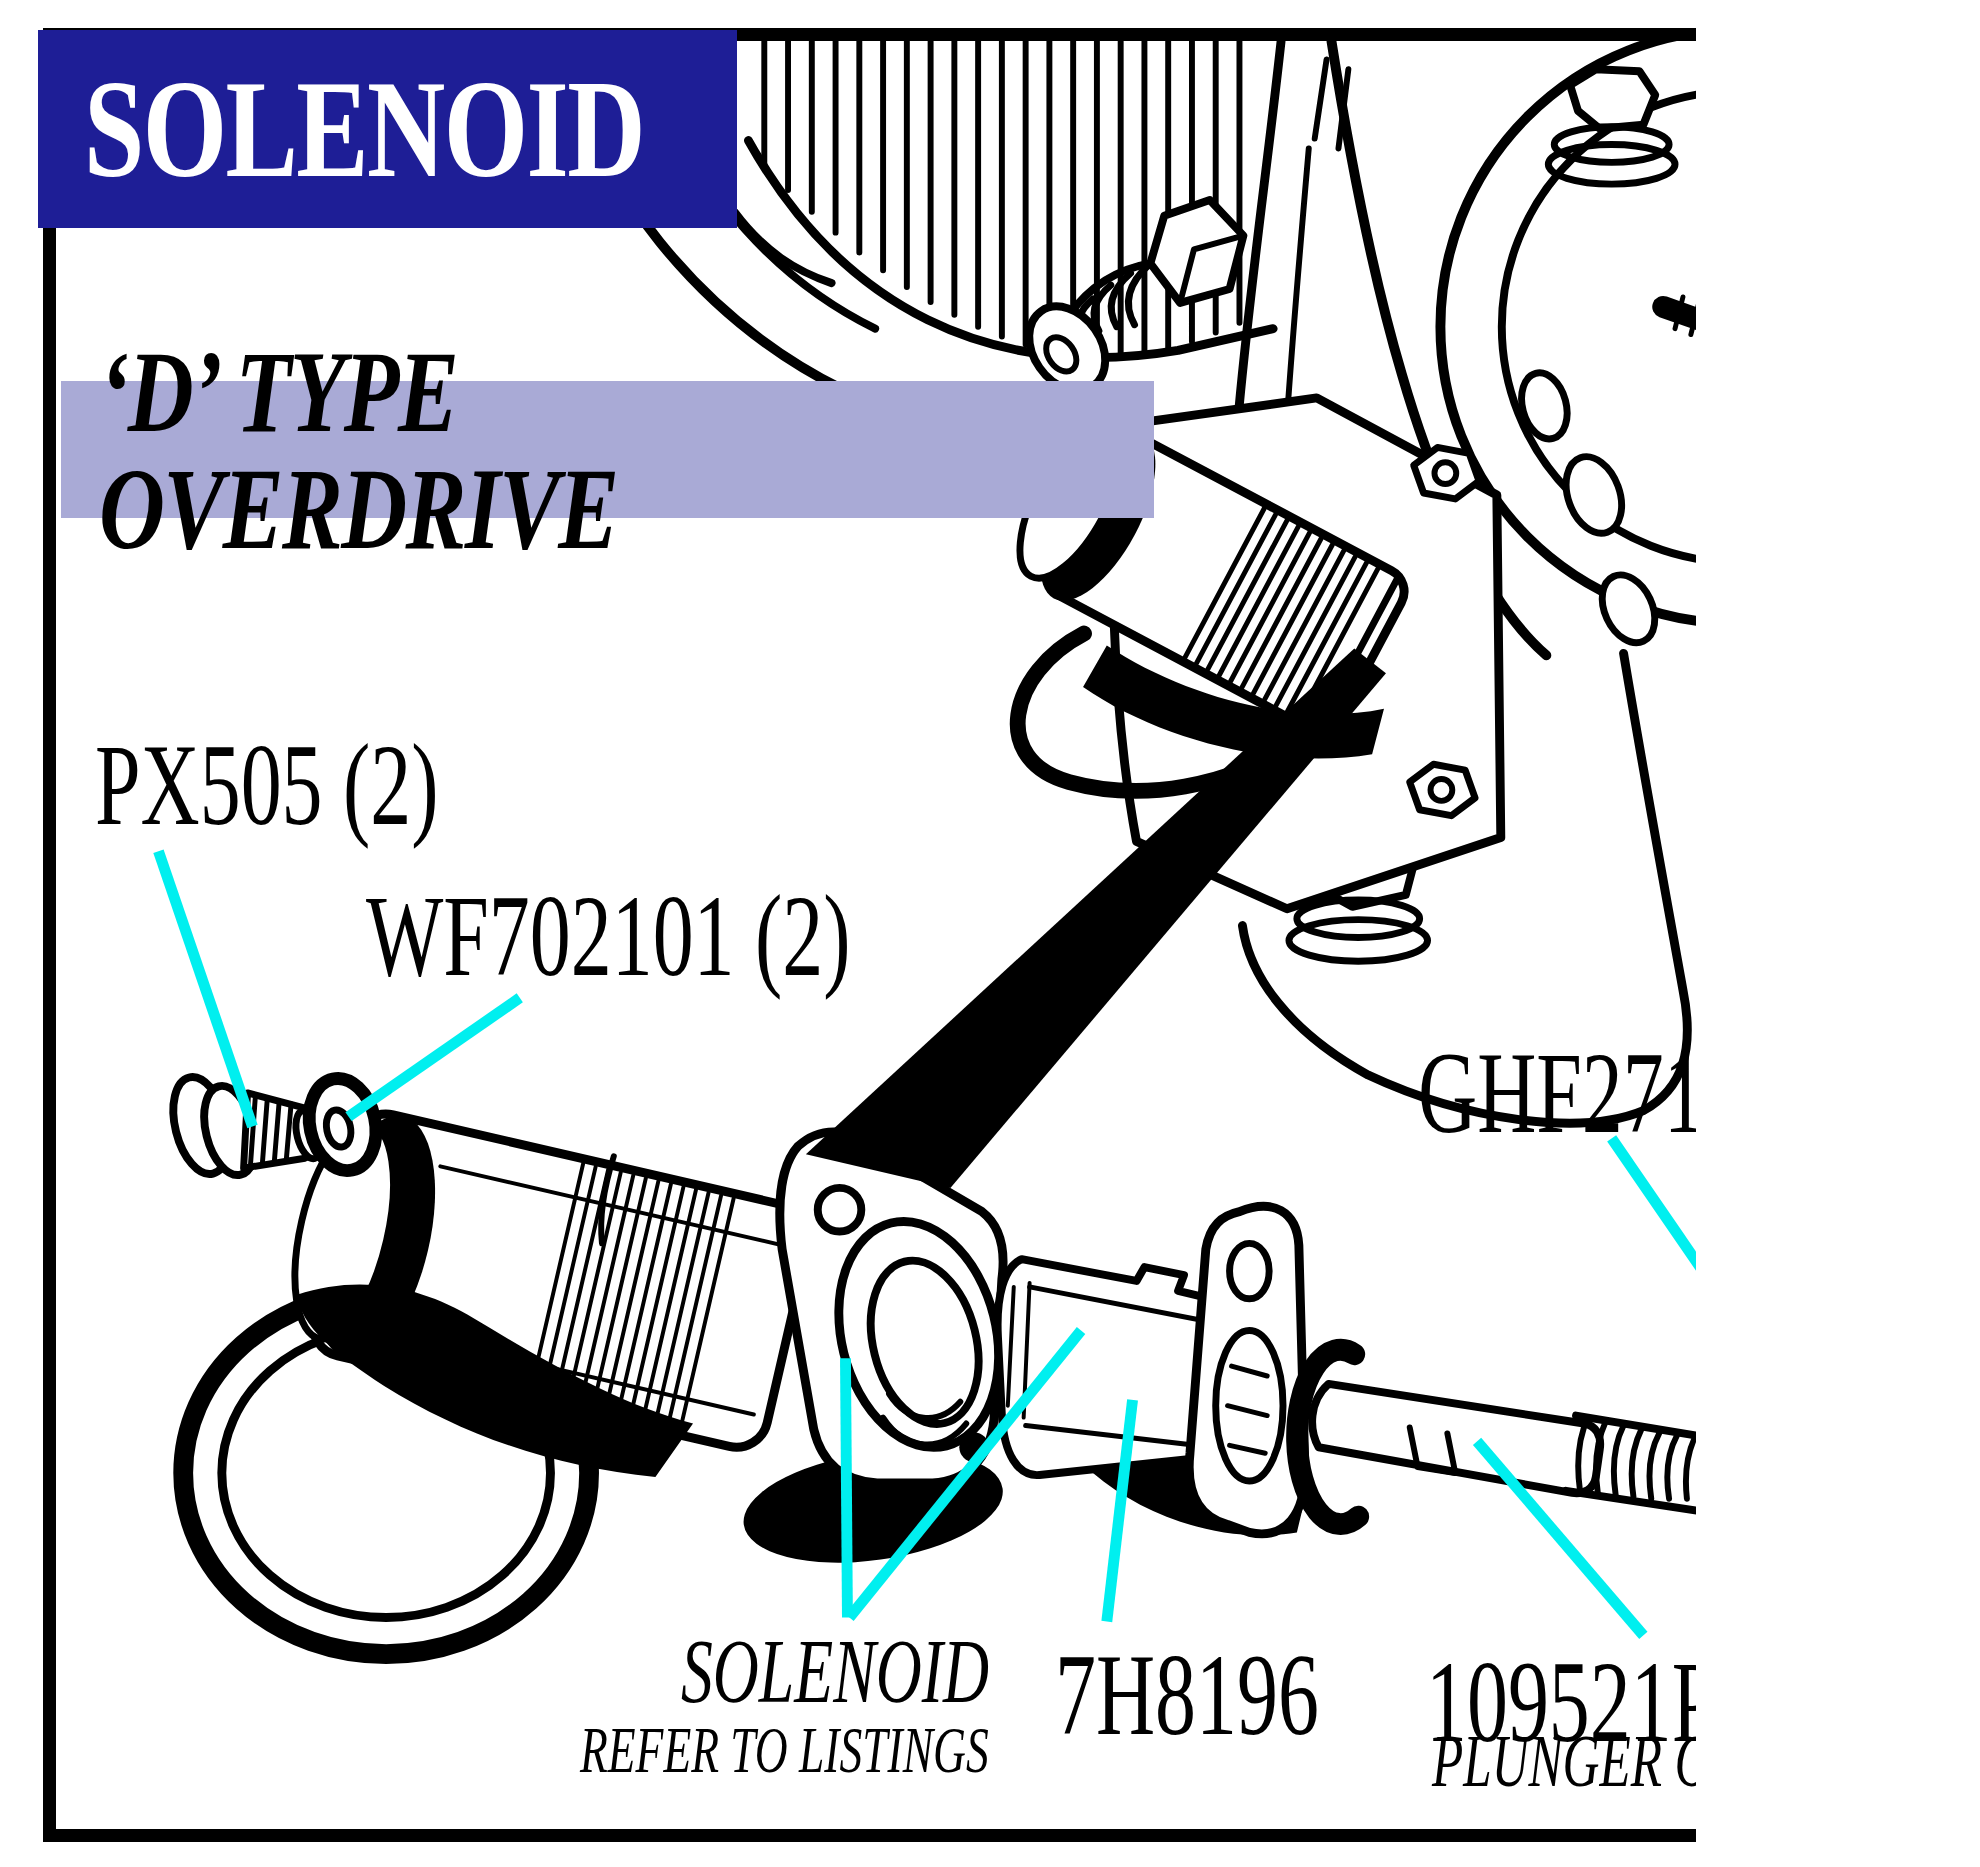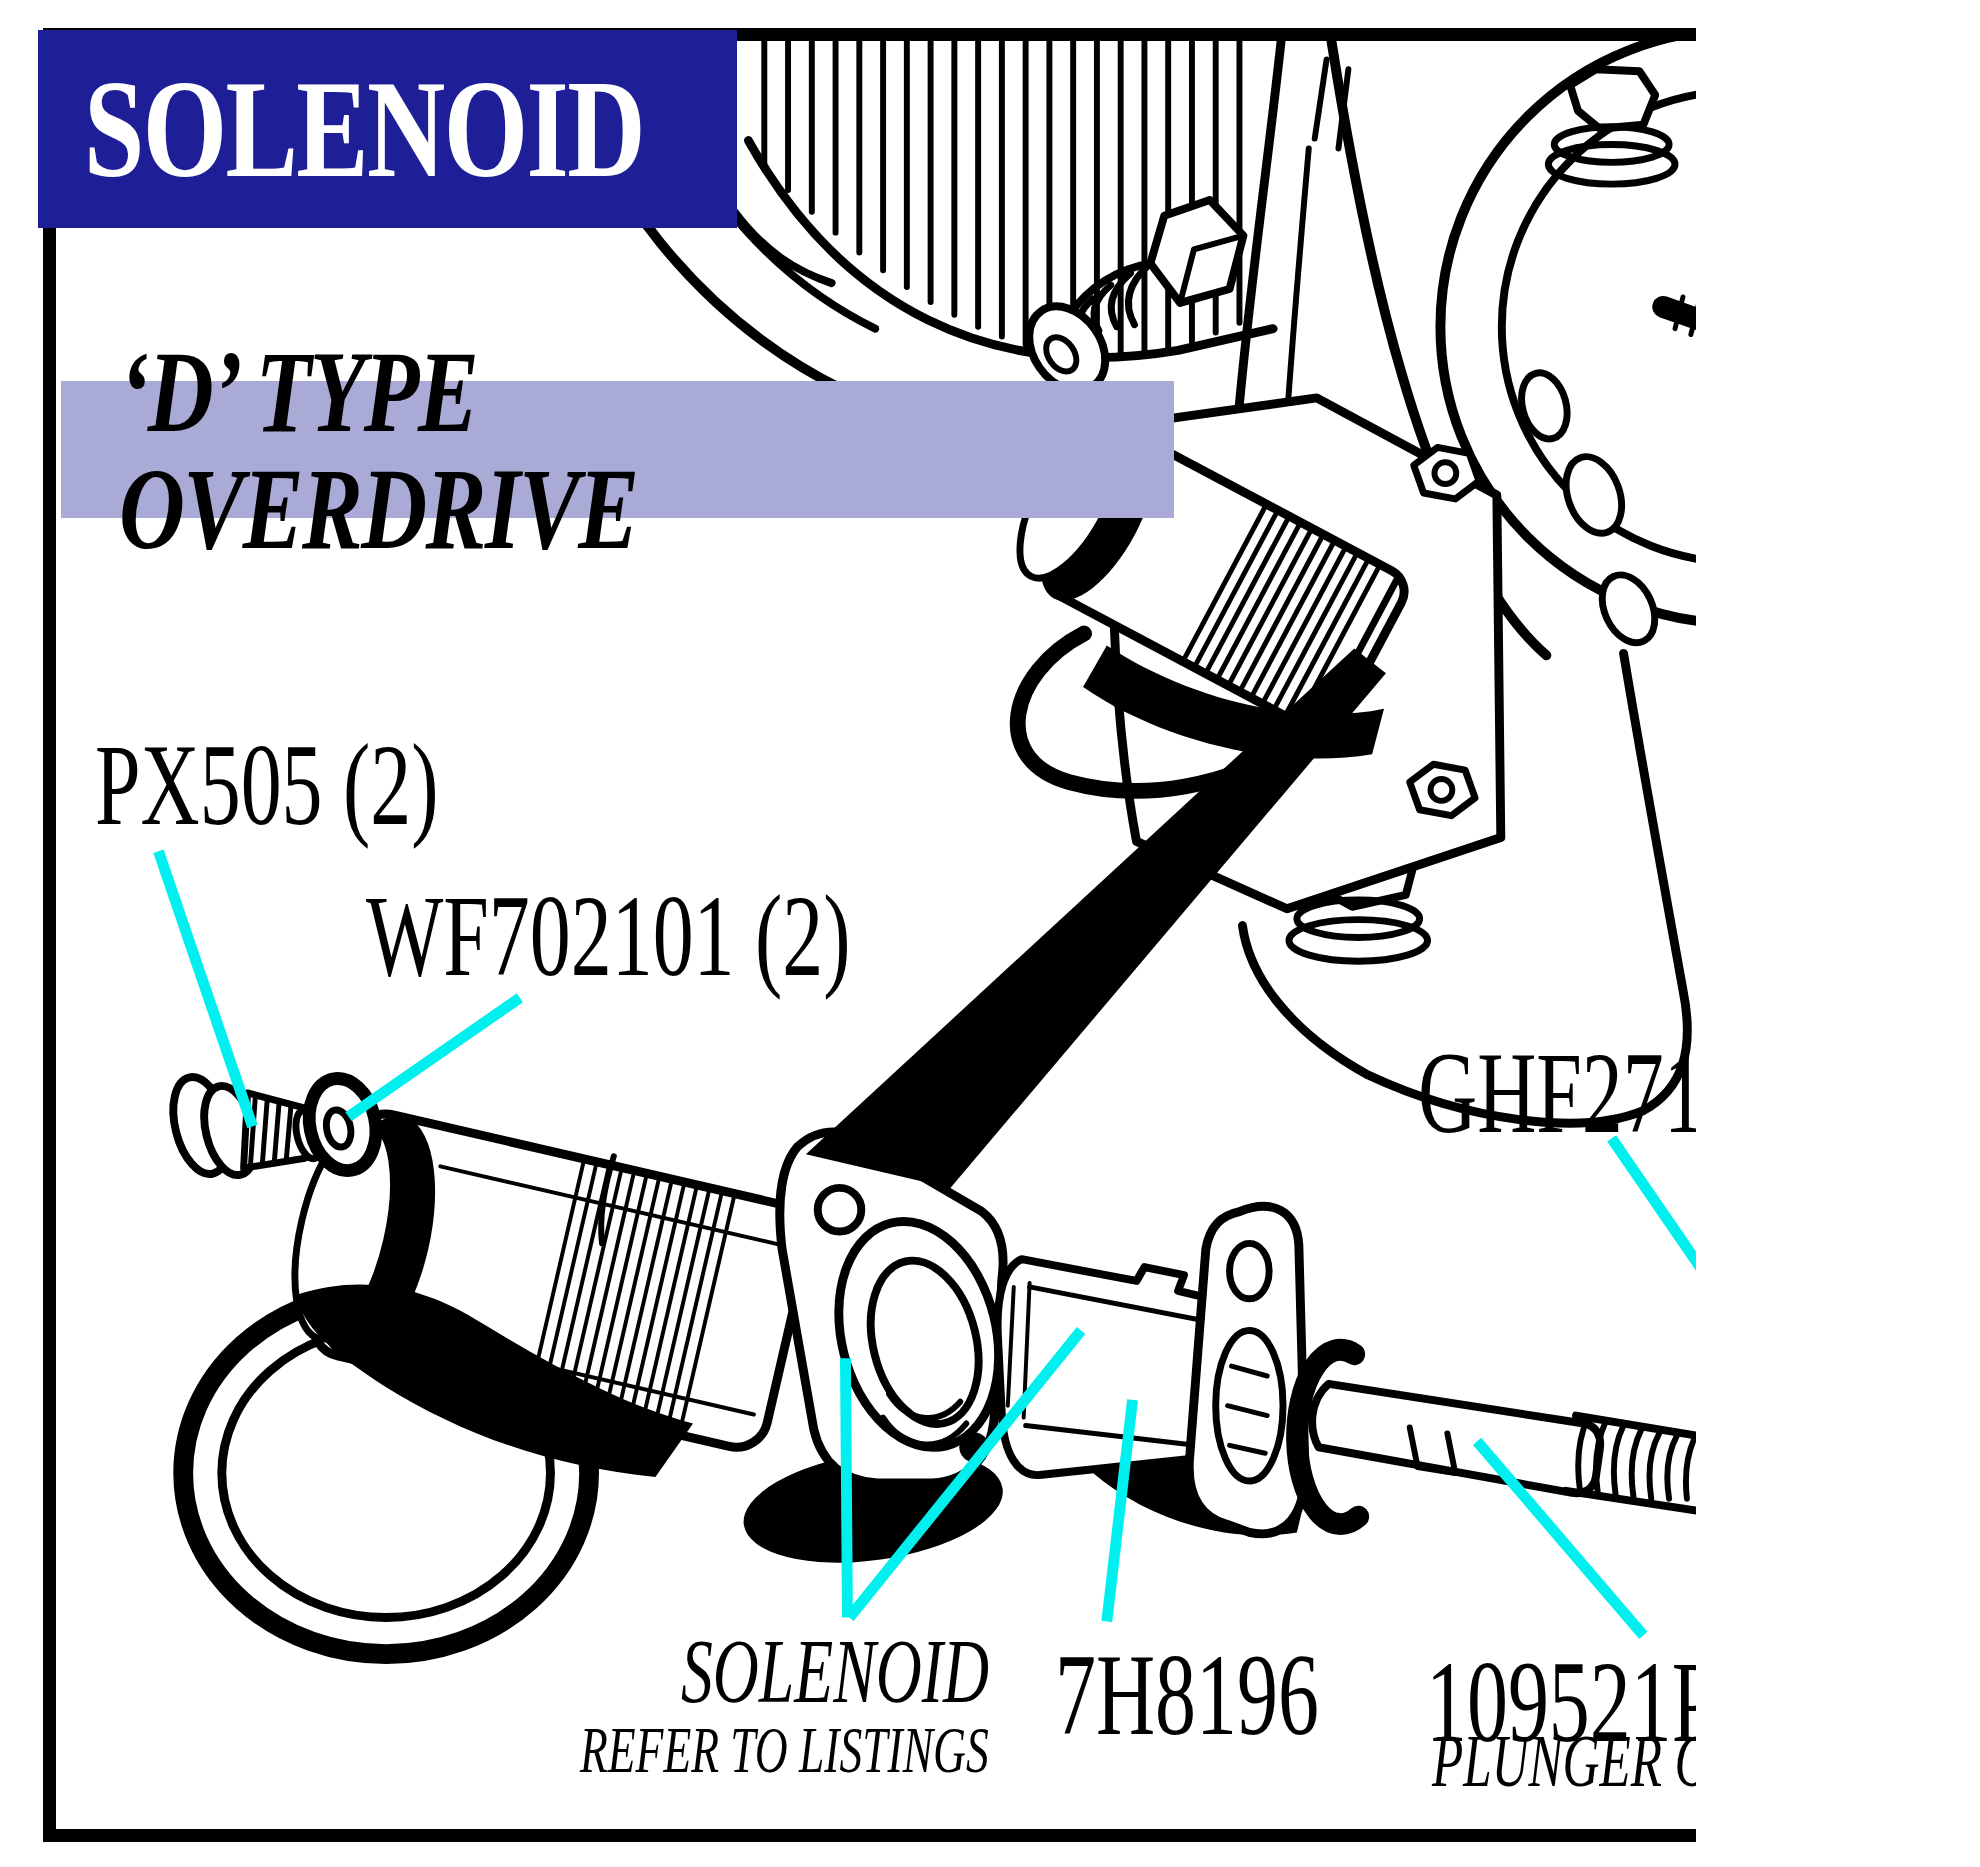--- a/index.html
+++ b/index.html
@@ -5,21 +5,21 @@
   html,body{margin:0;padding:0;background:#fff;}
   #stage{position:relative;width:1696px;height:1867px;background:var(--paper,#fff);overflow:hidden;
          font-family:Liberation Serif, serif;}
   #frame{position:absolute;left:43px;top:28px;width:1902px;height:1814px;box-sizing:border-box;
          border:13px solid var(--ink,#000);z-index:1;}
   #art{position:absolute;left:0;top:0;z-index:2;}
   .banner{position:absolute;display:flex;align-items:center;z-index:3;}
   #title-banner{left:38px;top:30px;width:653px;height:198px;background:var(--navy,#1e1e96);padding-left:46px;}
   #title-banner span{display:inline-block;transform:scaleX(.78);transform-origin:0 50%;
          font-size:139px;font-weight:bold;color:#fff;line-height:1;letter-spacing:-2px;}
-  #subtitle-banner{left:61px;top:381px;width:1055px;height:137px;background:var(--lavender,#a9aad6);padding-left:58px;}
+  #subtitle-banner{left:61px;top:381px;width:1055px;height:137px;background:var(--lavender,#a9aad6);padding-left:38px;}
   #subtitle-banner span{display:inline-block;transform:scaleX(.78);transform-origin:0 50%;
          font-size:117px;font-weight:bold;font-style:italic;color:var(--ink,#000);line-height:1;letter-spacing:-2px;}
   .lbl{position:absolute;color:var(--ink,#000);line-height:1;white-space:nowrap;
        transform:scaleX(.70);transform-origin:0 0;z-index:4;font-size:117px;}
   .lbl.it{font-style:italic;}
   #lbl-px505  {left:95px;  top:726px;}
   #lbl-wf     {left:366px; top:877px;}
   #lbl-ghf    {left:1418px;top:1034px;}
   #lbl-sol    {left:681px; top:1626px;font-size:91px;}
   #lbl-refer  {left:580px; top:1718px;font-size:65px;}

